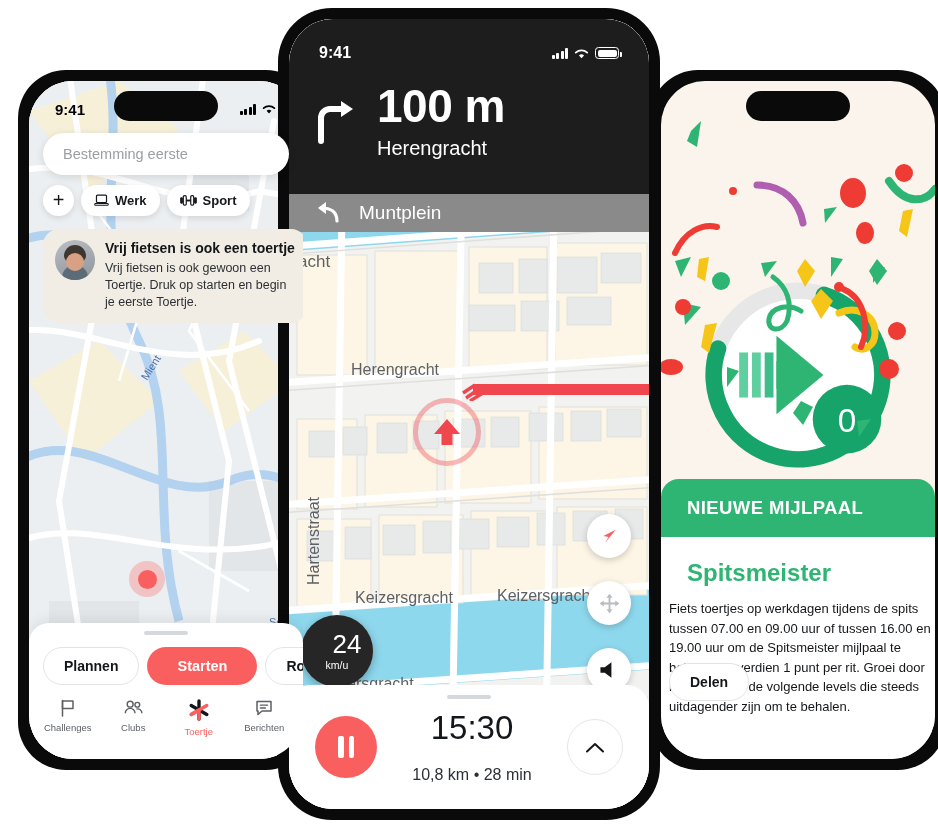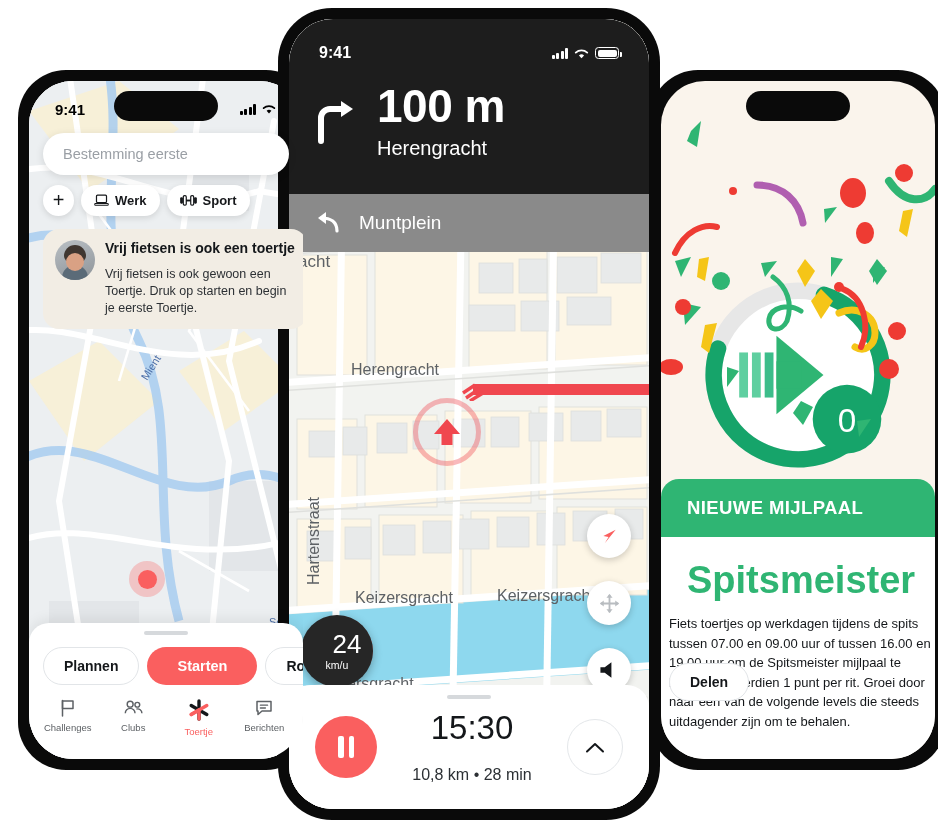--- a/index.html
+++ b/index.html
@@ -70,21 +70,21 @@
     background: linear-gradient(160deg,#b9bfc4,#8e9499);
     position: relative;
   }
   .avatar::before { content:""; position:absolute; left:9px; top:5px; width:22px; height:17px;
     background:#3f3630; border-radius:11px 11px 6px 6px; }
   .avatar::after { content:""; position:absolute; left:7px; bottom:0; width:26px; height:15px;
     background:#5b6b78; border-radius:13px 13px 0 0; }
   .notif-face { position:absolute; left:11px; top:13px; width:18px; height:18px;
     background:#d9a184; border-radius:50%; z-index:1; }
   .notif-title { font-size: 14px; font-weight: bold; color: #14171a; line-height: 1.2; }
-  .notif-body { font-size: 12.5px; color: #2c3034; line-height: 1.38; margin-top: 9px; }
+  .notif-body { font-size: 12.5px; color: #2c3034; line-height: 1.38; margin-top: 3px; }
   .left-sheet {
     position: absolute; left: 0; right: 0; bottom: 0; height: 136px;
     background: #fff; border-radius: 20px 20px 0 0; z-index: 14;
     box-shadow: 0 -3px 14px rgba(0,0,0,.08);
   }
   .grabber { width: 44px; height: 4px; background: #d6d9dc; border-radius: 2px; margin: 8px auto 0; }
   .actionrow { display: flex; gap: 8px; padding: 12px 14px 0; align-items: center; }
   .btn-outline {
     border: 1.4px solid #e2e5e8; background: #fff; border-radius: 22px; height: 38px;
     padding: 0 20px; font-size: 14px; font-weight: bold; color: #14171a;
@@ -104,21 +104,21 @@
     display: flex; align-items: center; justify-content: center; z-index: 8;
   }
   .dot-marker i { width: 19px; height: 19px; border-radius: 50%; background: #fa5f5f; display:block; }
 
   
   .nav-head { position: absolute; top: 0; left: 0; right: 0; height: 175px; background: #1d1d1d; z-index: 12; }
   .nav-main { display: flex; align-items: center; gap: 18px; padding: 64px 0 0 26px; }
   .nav-dist { color: #fff; font-size: 46px; font-weight: bold; letter-spacing: -.5px; line-height: 1; }
   .nav-street { color: #fff; font-size: 20px; margin-top: 8px; }
   .nav-sub {
-    position: absolute; top: 175px; left: 0; right: 0; height: 58px; background: #8a8a8a;
+    position: absolute; top: 175px; left: 0; right: 0; height: 38px; background: #8a8a8a;
     display: flex; align-items: center; gap: 18px; padding-left: 26px; z-index: 12;
   }
   .nav-sub-text { color: #fff; font-size: 19px; }
   .route-line { position: absolute; left: 184px; top: 365px; right: -20px; height: 11px; background: #f0474f; z-index: 6; }
   .pos-ring {
     position: absolute; left: 124px; top: 379px; width: 68px; height: 68px; border-radius: 50%;
     border: 5px solid rgba(240,71,79,.38); display: flex; align-items: center; justify-content: center; z-index: 8;
   }
   .mapbtn {
     position: absolute; right: 18px; width: 44px; height: 44px; border-radius: 50%;
@@ -148,21 +148,21 @@
 
   
   #phone-right .screen { background: #faf4ec; }
   .badge-wrap { position: absolute; left: 50%; top: 196px; transform: translateX(-50%); width: 196px; height: 196px; }
   .milestone-head {
     position: absolute; left: 0; right: 0; top: 398px; height: 58px; background: #2fb573;
     border-radius: 18px 18px 0 0; display: flex; align-items: center; padding-left: 26px;
   }
   .milestone-head span { color: #fff; font-size: 18.5px; font-weight: bold; letter-spacing: .4px; }
   .milestone-body { position: absolute; left: 0; right: 0; top: 456px; bottom: 0; background: #fff; padding: 22px 0 0 0; }
-  .ms-title { color: #2fb573; font-size: 38px; font-weight: bold; padding-left: 26px; }
+  .ms-title { color: #2fb573; font-size: 24px; font-weight: bold; padding-left: 26px; }
   .ms-text { font-size: 13px; color: #14171a; line-height: 1.5; margin-top: 12px; padding-left: 8px; white-space: pre-line; }
   .ms-actions { position: absolute; left: 8px; right: 18px; bottom: 58px; display: flex; gap: 10px; align-items: center; }
   .btn-dark { background: #1d1d1d; color: #fff; border-radius: 24px; height: 44px; padding: 0 30px;
     font-size: 15px; font-weight: bold; display: flex; align-items: center; }
   .confetti { position: absolute; inset: 0; z-index: 2; }
 </style>
 </head>
 <body>
 
 <div class="stage">

